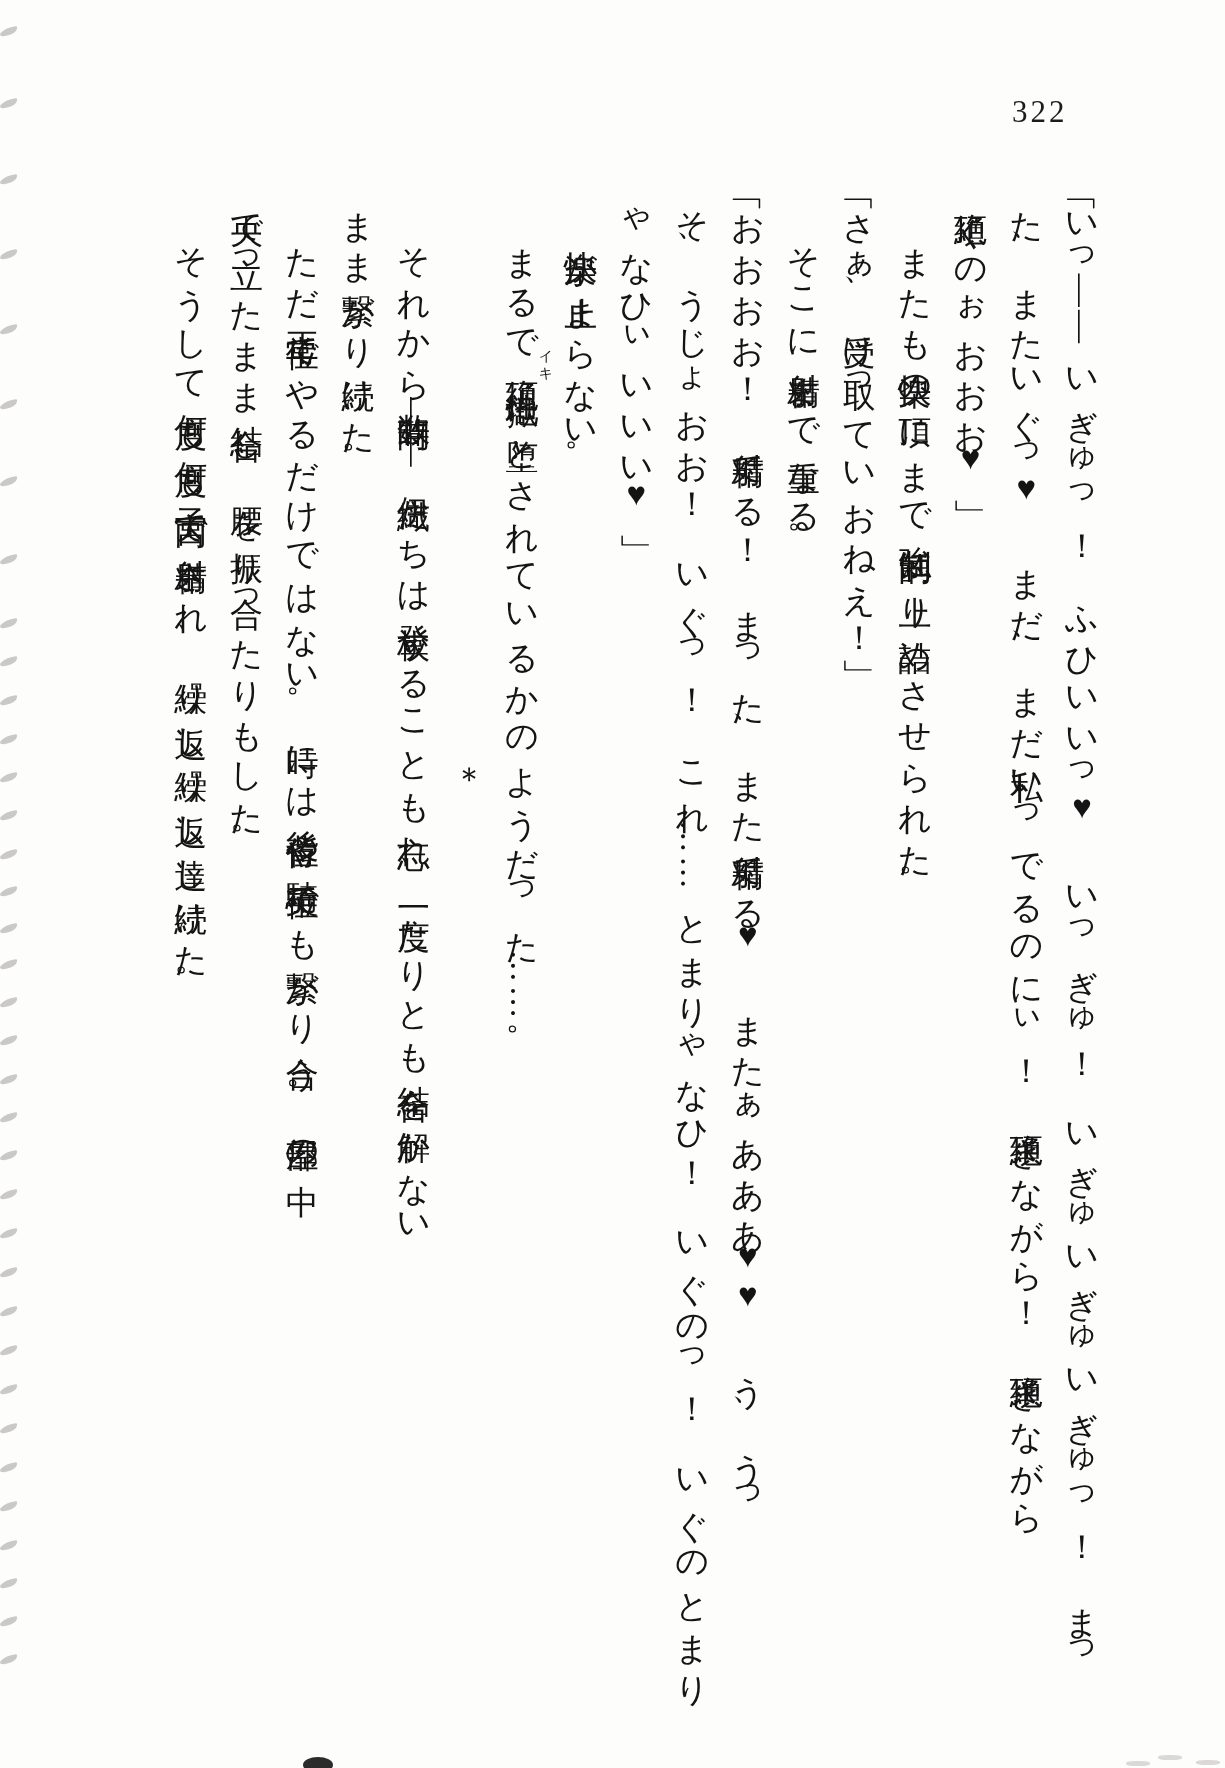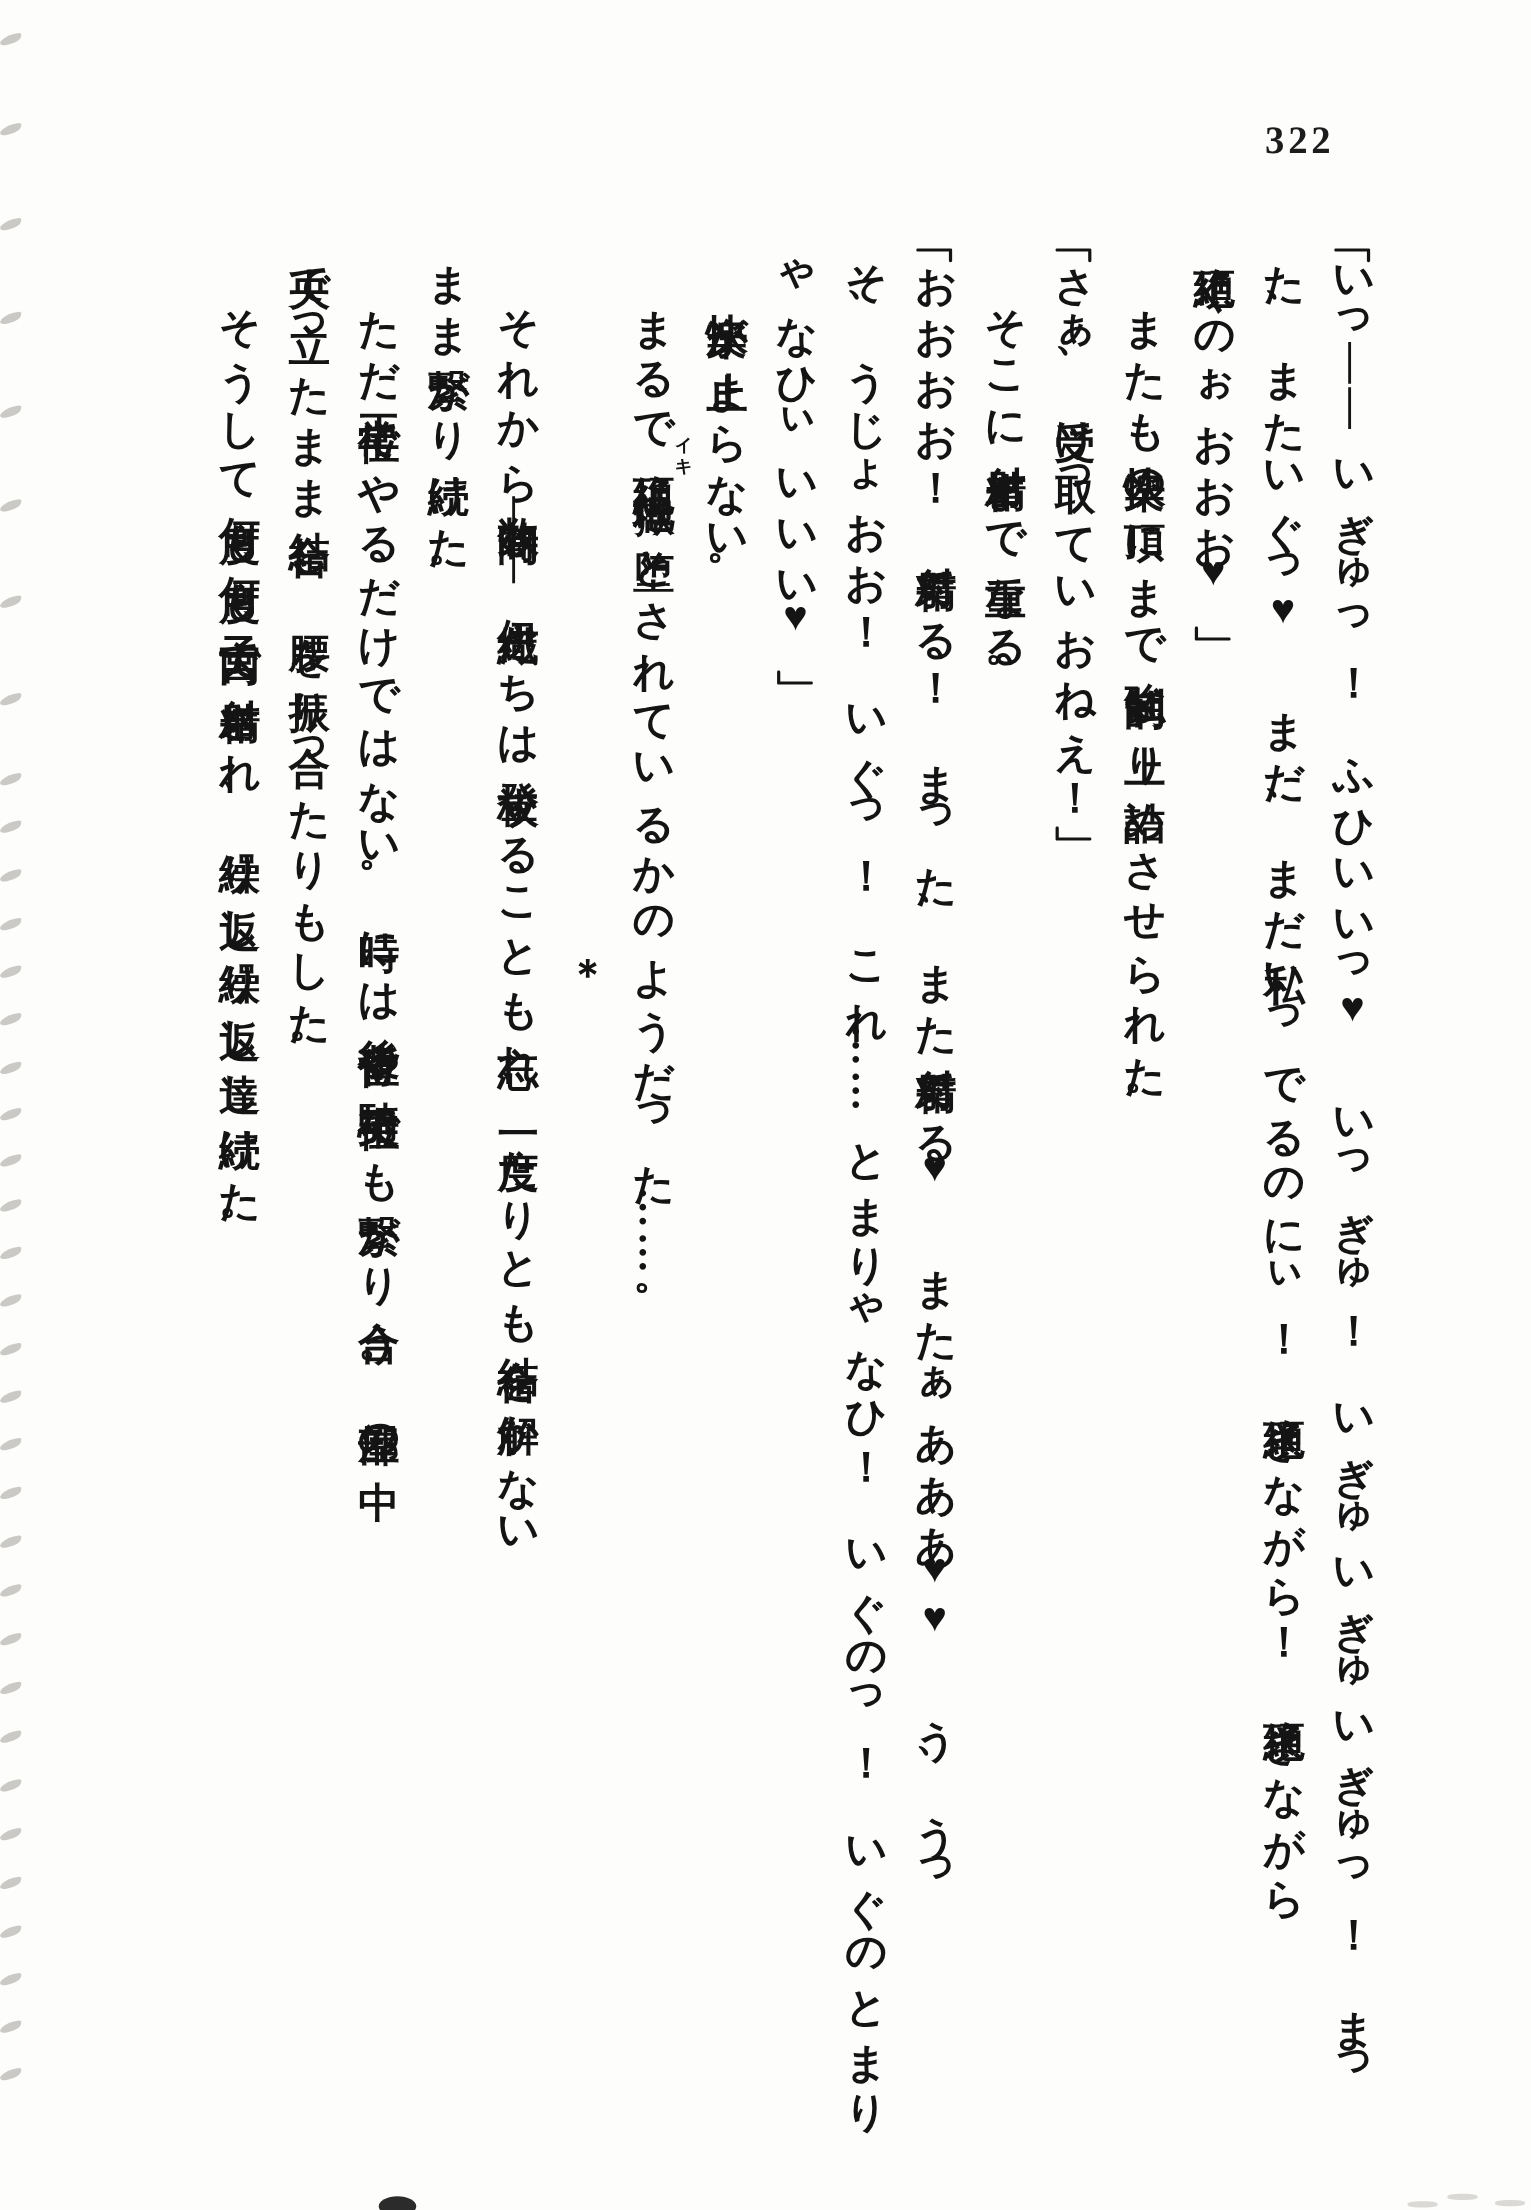--- a/index.html
+++ b/index.html
@@ -6,21 +6,20 @@
   body{
     width:1225px;height:1768px;
     background:#ffffff;
     font-family:"Liberation Serif","DejaVu Serif",serif;
   }
   .page{
     position:relative;
     width:1225px;height:1768px;
     background:#fdfdfc;
     overflow:hidden;
-    font-weight:bold;
   }
   .page-number{
     position:absolute;
     top:94px;left:1012px;
     font-size:31px;
     letter-spacing:3px;
     color:#1c1c1c;
   }
   .text-area{position:absolute;top:0;left:0;width:100%;height:100%;}
   .col{

